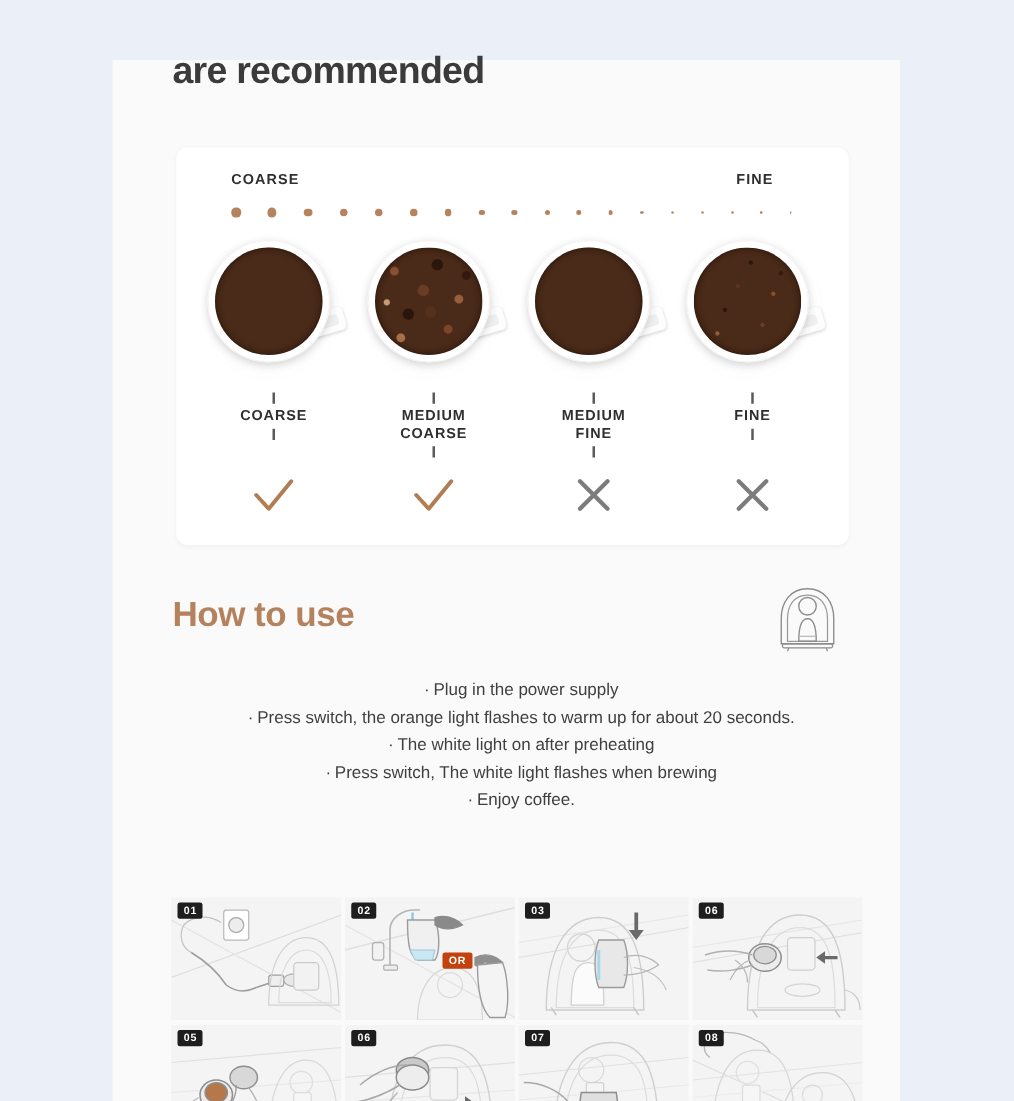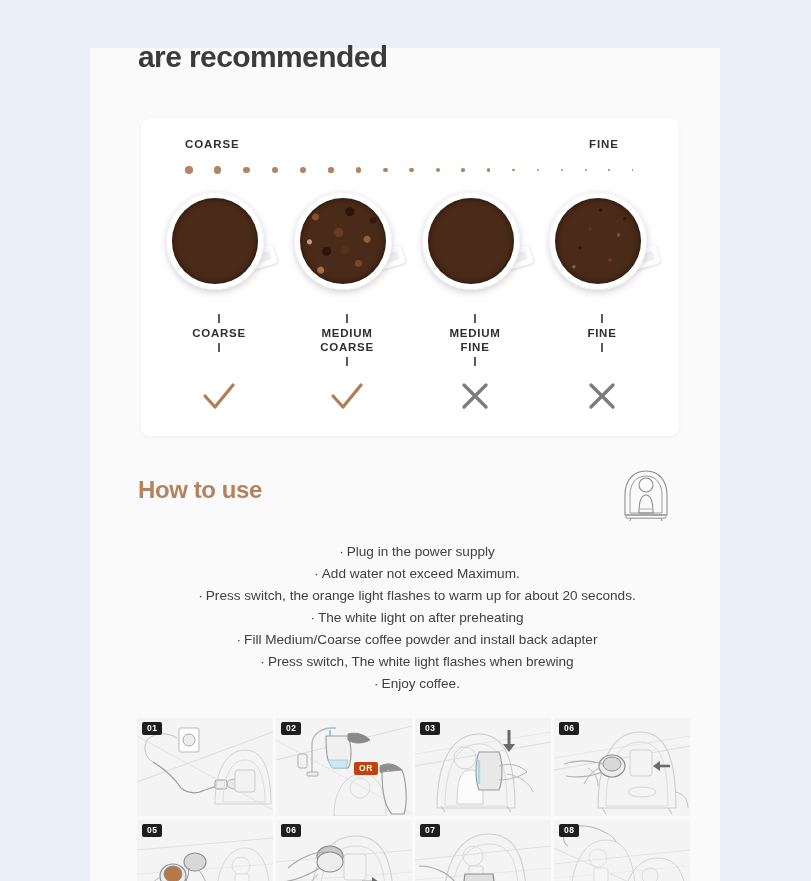--- a/index.html
+++ b/index.html
@@ -158,21 +158,21 @@
   .verdict-slot { position: absolute; top: 0; width: 126px; height: 40px; }
   .verdict-slot.s0 { left: 15px; }
   .verdict-slot.s1 { left: 143px; }
   .verdict-slot.s2 { left: 271px; }
   .verdict-slot.s3 { left: 398px; }
   .verdict-slot svg { display: block; margin: 0 auto; }
 
   
   .howto-title {
     position: absolute; left: 48px; top: 428px;
-    font-size: 24px; font-weight: 700; letter-spacing: -0.4px; color: #b4825c;
+    font-size: 28px; font-weight: 700; letter-spacing: -0.4px; color: #b4825c;
   }
   .machine-icon { position: absolute; left: 527px; top: 419px; width: 58px; height: 58px; }
 
   .steps-list { position: absolute; left: 47px; top: 493px; width: 560px; }
   .step-line {
     font-size: 13.6px; color: #3f3f3f; line-height: 22px;
     white-space: nowrap;
     text-align: center;
   }
   .step-line .bullet { color: #3f3f3f; margin-right: 3px; }
@@ -323,24 +323,22 @@
         <circle cx="29" cy="18" r="7" fill="none" stroke="#8c8c8c" stroke-width="1.1"></circle>
         <path d="M22 46 C22 34 24 28 29 28 C34 28 36 34 36 46 Z" fill="none" stroke="#8c8c8c" stroke-width="1.1"></path>
         <path d="M23 42 L35 42" fill="none" stroke="#a8a8a8" stroke-width="0.9"></path>
         <rect x="9" y="48" width="40" height="3.2" rx="1.2" fill="none" stroke="#8c8c8c" stroke-width="1"></rect>
         <path d="M14 51.5 L13 54 M44 51.5 L45 54" stroke="#8c8c8c" stroke-width="1" fill="none"></path>
       </svg>
     </div>
 
     <div class="steps-list" id="steps-list">
         <div class="step-line"><span class="bullet">·</span><span>Plug in the power supply</span></div>
-        <div class="step-line"><span class="bullet">·</span><span>Add water not exceed Maximum.</span></div>
         <div class="step-line"><span class="bullet">·</span><span>Press switch, the orange light flashes to warm up for about 20 seconds.</span></div>
         <div class="step-line"><span class="bullet">·</span><span>The white light on after preheating</span></div>
-        <div class="step-line"><span class="bullet">·</span><span>Fill Medium/Coarse coffee powder and install back adapter</span></div>
         <div class="step-line"><span class="bullet">·</span><span>Press switch, The white light flashes when brewing</span></div>
         <div class="step-line"><span class="bullet">·</span><span>Enjoy coffee.</span></div>
       </div>
 
     <div class="thumb-grid">
 
       <div class="thumb">
         <span class="badge">01</span>
         <svg viewBox="0 0 136 98">
           <path d="M0 64 L136 14" stroke="#dcdcdc" stroke-width="1" fill="none"></path>

